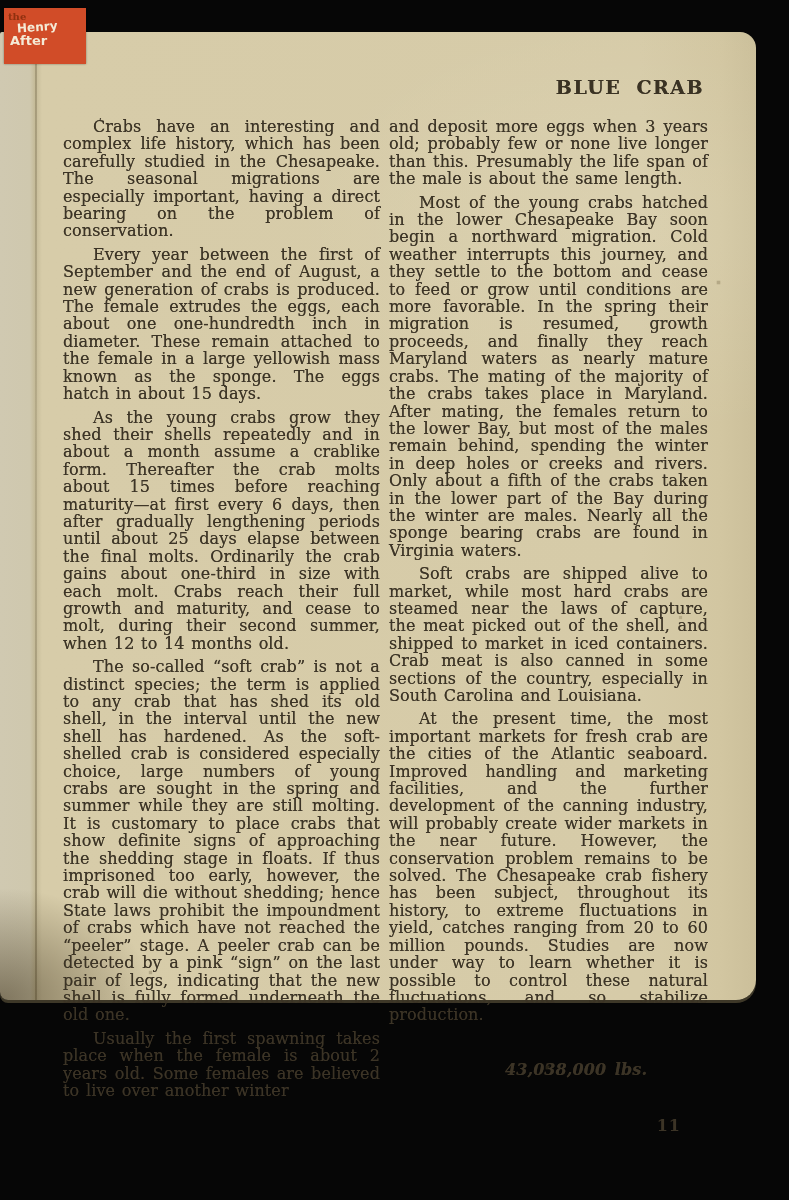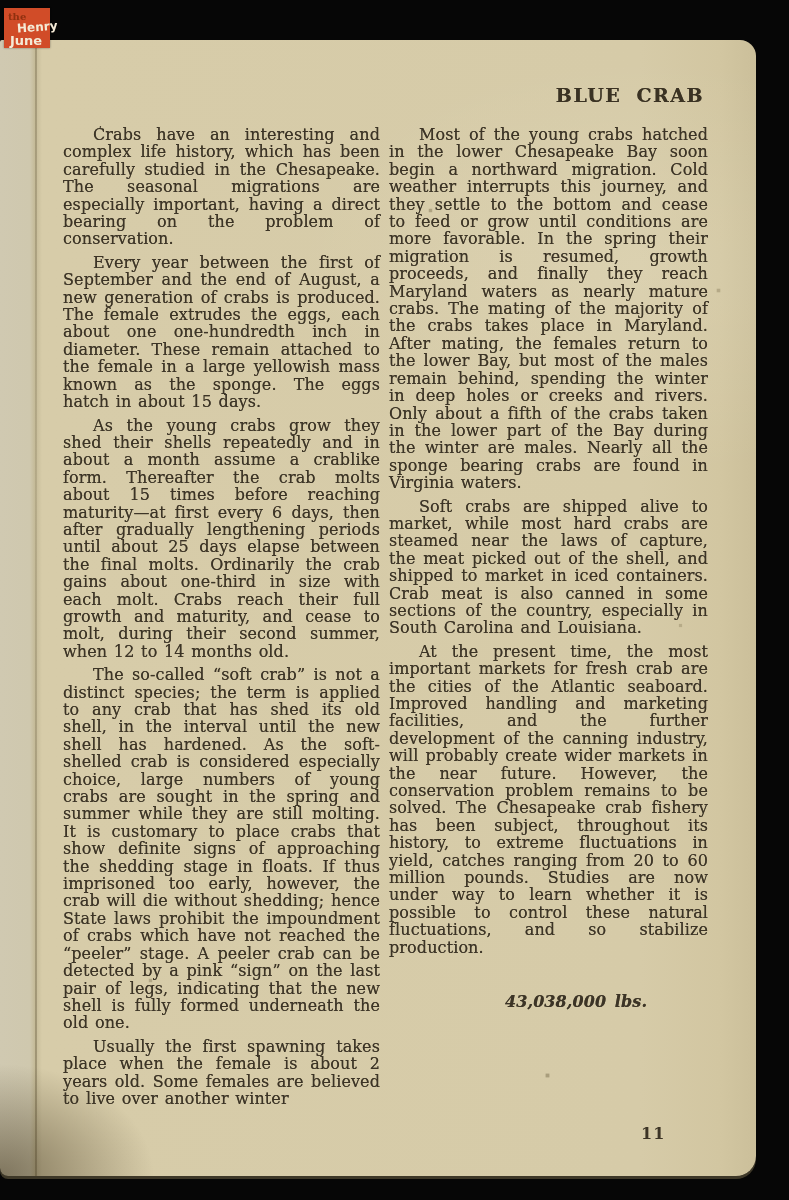--- a/index.html
+++ b/index.html
@@ -5,21 +5,21 @@
   html,body{margin:0;padding:0;}
   body{
     width:789px;height:1200px;
     background:#060606;
     position:relative;
     overflow:hidden;
     font-family:"DejaVu Serif","Liberation Serif",serif;
   }
   
   .paper{
-    position:absolute;left:0;top:40px;width:756px;height:1136px;
+    position:absolute;left:0;top:32px;width:756px;height:968px;
     background:
       radial-gradient(220px 160px at 0% 100%, rgba(60,48,25,.55), rgba(60,48,25,0) 70%),
       radial-gradient(500px 300px at 85% 20%, rgba(255,252,235,.12), rgba(255,252,235,0) 70%),
       linear-gradient(90deg,#d0c9b1 0px,#cfc8ae 30px,#c4ba97 35px,#d7cca9 42px,#d6cba8 640px,#d2c6a1 720px,#cbbf9a 756px);
     border-radius:2px 16px 20px 8px;
     box-shadow:0 3px 0 rgba(130,118,82,.45);
   }
   .crease{
     position:absolute;left:35px;top:0;width:2px;height:100%;
     background:linear-gradient(180deg,rgba(72,60,34,.28),rgba(72,60,34,.14) 40%,rgba(72,60,34,.34));
@@ -28,26 +28,27 @@
     box-shadow:
       430px 170px 0 1.2px rgba(96,84,52,.35),
       620px 408px 0 1.5px rgba(96,84,52,.30),
       300px 760px 0 1.1px rgba(96,84,52,.28),
       547px 1035px 0 1.4px rgba(96,84,52,.38),
       680px 585px 0 1.1px rgba(96,84,52,.25),
       150px 940px 0 1.2px rgba(96,84,52,.30),
       718px 250px 0 1.3px rgba(96,84,52,.28);}
   
   .logo{
-    position:absolute;left:4px;top:8px;width:46px;height:40px;
+    position:absolute;left:4px;top:8px;width:46px;height:56px;
     background:#d14c28;
     color:#f4ead6;
     line-height:1;
     font-family:"DejaVu Sans","Liberation Sans",sans-serif;
     box-shadow:0 0 2px rgba(0,0,0,.4);
+    padding-left:36px;
   }
   .logo .the{
     position:absolute;left:4px;top:4px;
     font-family:"DejaVu Serif","Liberation Serif",serif;
     font-size:10px;color:#8f300f;font-weight:bold;
   }
   .logo .henry{position:absolute;left:13px;top:13px;font-size:12px;font-weight:bold;transform:rotate(-4deg);}
   .logo .ford{position:absolute;left:6px;top:26px;font-size:13px;font-weight:bold;}
   
   .ink{color:#3c3426;}
@@ -75,21 +76,21 @@
     margin-top:16px;
     font-style:italic;font-weight:bold;
     font-size:16px;line-height:19px;
     text-align:left;word-spacing:3px;
     color:#3c3426;
   }
   .caption .cap-line1{padding-left:52px;}
   .caption .cap-line2{padding-left:116px;margin-top:36px;}
   .page-number{
     position:absolute;left:641px;top:1084px;width:40px;
-    font-size:16px;font-weight:bold;text-align:left;
+    font-size:16px;font-weight:bold;text-align:right;
     color:#3c3426;letter-spacing:1px;
   }
 </style>
 </head>
 <body>
 
 <div class="paper">
   <div class="crease"></div>
   <div class="specks"></div>
 
@@ -99,29 +100,30 @@
 
   <div class="col col-left">
     <p>Crabs have an interesting and complex life history, which has been carefully studied in the Chesapeake. The seasonal migrations are especially important, having a direct bearing on the problem of conservation.</p>
     <p>Every year between the first of September and the end of August, a new generation of crabs is produced. The female extrudes the eggs, each about one one-hundredth inch in diameter. These remain attached to the female in a large yellowish mass known as the sponge. The eggs hatch in about 15 days.</p>
     <p>As the young crabs grow they shed their shells repeatedly and in about a month assume a crablike form. Thereafter the crab molts about 15 times before reaching maturity—at first every 6 days, then after gradually lengthening periods until about 25 days elapse between the final molts. Ordinarily the crab gains about one-third in size with each molt. Crabs reach their full growth and maturity, and cease to molt, during their second summer, when 12 to 14 months old.</p>
     <p>The so-called “soft crab” is not a distinct species; the term is applied to any crab that has shed its old shell, in the interval until the new shell has hardened. As the soft-shelled crab is considered especially choice, large numbers of young crabs are sought in the spring and summer while they are still molting. It is customary to place crabs that show definite signs of approaching the shedding stage in floats. If thus imprisoned too early, however, the crab will die without shedding; hence State laws prohibit the impoundment of crabs which have not reached the “peeler” stage. A peeler crab can be detected by a pink “sign” on the last pair of legs, indicating that the new shell is fully formed underneath the old one.</p>
     <p>Usually the first spawning takes place when the female is about 2 years old. Some females are believed to live over another winter</p>
   </div>
 
   <div class="col col-right">
+    <p class="no-indent">and deposit more eggs when 3 years old; probably few or none live longer than this. Presumably the life span of the male is about the same length.</p>
     <p>Most of the young crabs hatched in the lower Chesapeake Bay soon begin a northward migration. Cold weather interrupts this journey, and they settle to the bottom and cease to feed or grow until conditions are more favorable. In the spring their migration is resumed, growth proceeds, and finally they reach Maryland waters as nearly mature crabs. The mating of the majority of the crabs takes place in Maryland. After mating, the females return to the lower Bay, but most of the males remain behind, spending the winter in deep holes or creeks and rivers. Only about a fifth of the crabs taken in the lower part of the Bay during the winter are males. Nearly all the sponge bearing crabs are found in Virginia waters.</p>
     <p>Soft crabs are shipped alive to market, while most hard crabs are steamed near the laws of capture, the meat picked out of the shell, and shipped to market in iced containers. Crab meat is also canned in some sections of the country, especially in South Carolina and Louisiana.</p>
     <p>At the present time, the most important markets for fresh crab are the cities of the Atlantic seaboard. Improved handling and marketing facilities, and the further development of the canning industry, will probably create wider markets in the near future. However, the conservation problem remains to be solved. The Chesapeake crab fishery has been subject, throughout its history, to extreme fluctuations in yield, catches ranging from 20 to 60 million pounds. Studies are now under way to learn whether it is possible to control these natural fluctuations, and so stabilize production.</p>
 
     <div class="caption">
       <div class="cap-line2">43,038,000 lbs.</div>
     </div>
   </div>
 
   <div class="page-number">11</div>
 </div>
 
 <div class="logo">
   <span class="the">the</span>
   <span class="henry">Henry</span>
-  <span class="ford">June</span>
+  <span class="ford">After</span>
 </div>
 
 </body></html>

